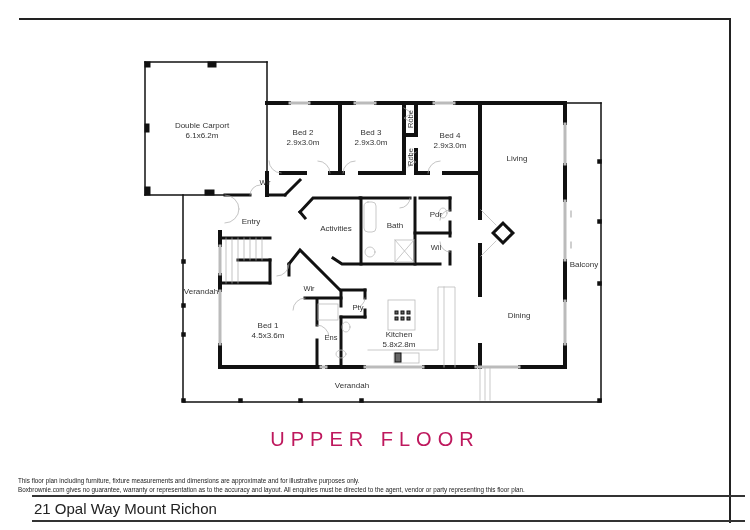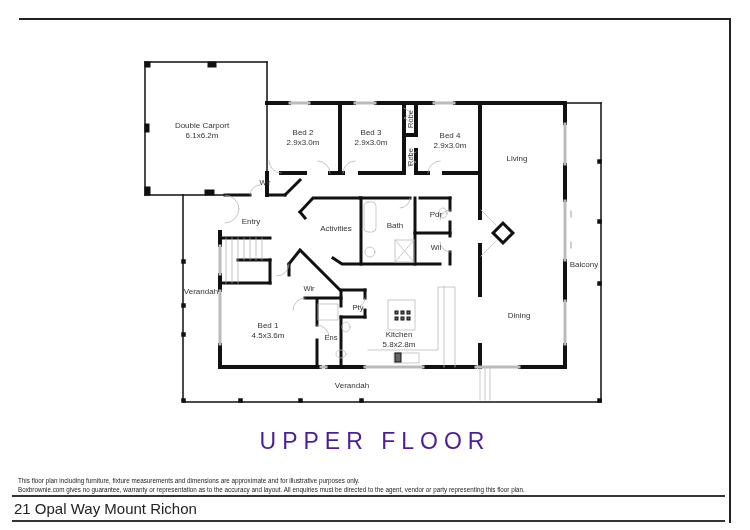--- a/index.html
+++ b/index.html
@@ -1,23 +1,23 @@
 <!DOCTYPE html>
 <html><head>
 <meta charset="utf-8">
 <style>
   html,body{margin:0;padding:0;background:#fff;}
   body{width:750px;height:530px;position:relative;overflow:hidden;font-family:"Liberation Sans",sans-serif;color:#222;}
   #frame{position:absolute;left:19px;top:18px;width:712px;height:505px;border-top:2px solid #222;border-right:2px solid #222;box-sizing:border-box;}
   #plan{position:absolute;left:0;top:0;}
   .lbl{font-family:"Liberation Sans",sans-serif;font-size:8px;fill:#333;text-anchor:middle;}
   .lbl-sm{font-size:7.5px;}
-  #floor-title{position:absolute;left:0;width:750px;top:428px;text-align:center;font-size:23px;letter-spacing:6px;color:#4c1d95;}
+  #floor-title{position:absolute;left:0;width:750px;top:428px;text-align:center;font-size:20px;letter-spacing:6px;color:#be185d;}
   #disclaimer{position:absolute;left:18px;top:476px;font-size:6.3px;line-height:9px;color:#222;}
-  #footer-bar{position:absolute;left:12px;top:495px;width:713px;height:27px;border-top:2px solid #333;border-bottom:2px solid #333;box-sizing:border-box;}
+  #footer-bar{position:absolute;left:32px;top:495px;width:713px;height:27px;border-top:2px solid #333;border-bottom:2px solid #333;box-sizing:border-box;}
   #address{position:absolute;left:2px;top:3px;font-size:15px;color:#222;}
 </style>
 </head>
 <body>
 
 <div id="frame"></div>
 
 <svg id="plan" width="750" height="420" viewBox="0 0 750 420">
   <g stroke="#111" fill="none" stroke-linecap="square">
 

